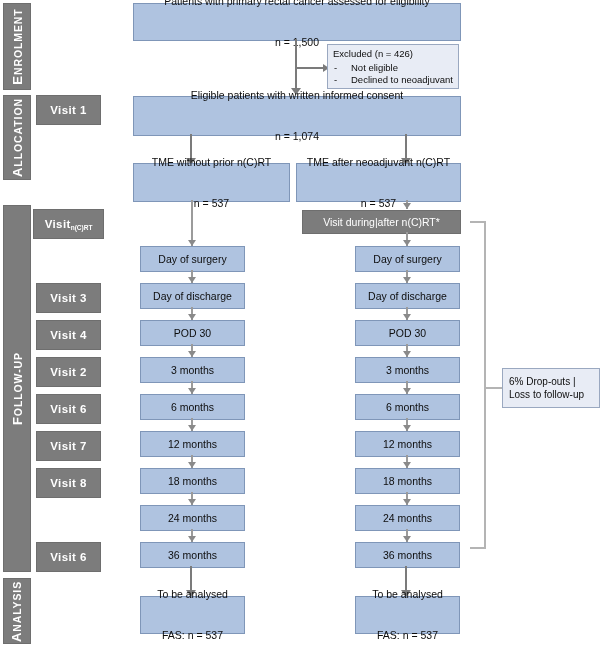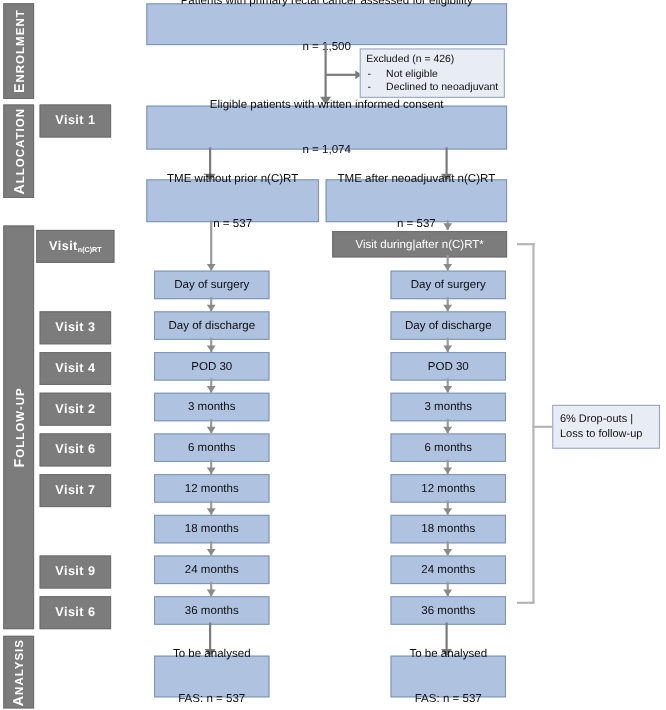--- a/index.html
+++ b/index.html
@@ -129,24 +129,24 @@
   </div>
 
   <div class="visit-chip" style="left:36px;top:394px;width:63px;height:28px;">
     <span class="vlabel">Visit 6</span>
   </div>
 
   <div class="visit-chip" style="left:36px;top:431px;width:63px;height:28px;">
     <span class="vlabel">Visit 7</span>
   </div>
 
-
-  <div class="visit-chip" style="left:36px;top:505px;width:63px;height:28px;">
-    <span class="vlabel">Visit 9</span>
-  </div>
+  <div class="visit-chip" style="left:36px;top:468px;width:63px;height:28px;">
+    <span class="vlabel">Visit 8</span>
+  </div>
+
 
   <div class="visit-chip" style="left:36px;top:542px;width:63px;height:28px;">
     <span class="vlabel">Visit 6</span>
   </div>
 
   <div class="node" style="left:133px;top:3px;width:326px;height:36px;">
     <span>Patients with primary rectal cancer assessed for eligibility</span>
     <span class="l2">n = 1,500</span>
   </div>
 

